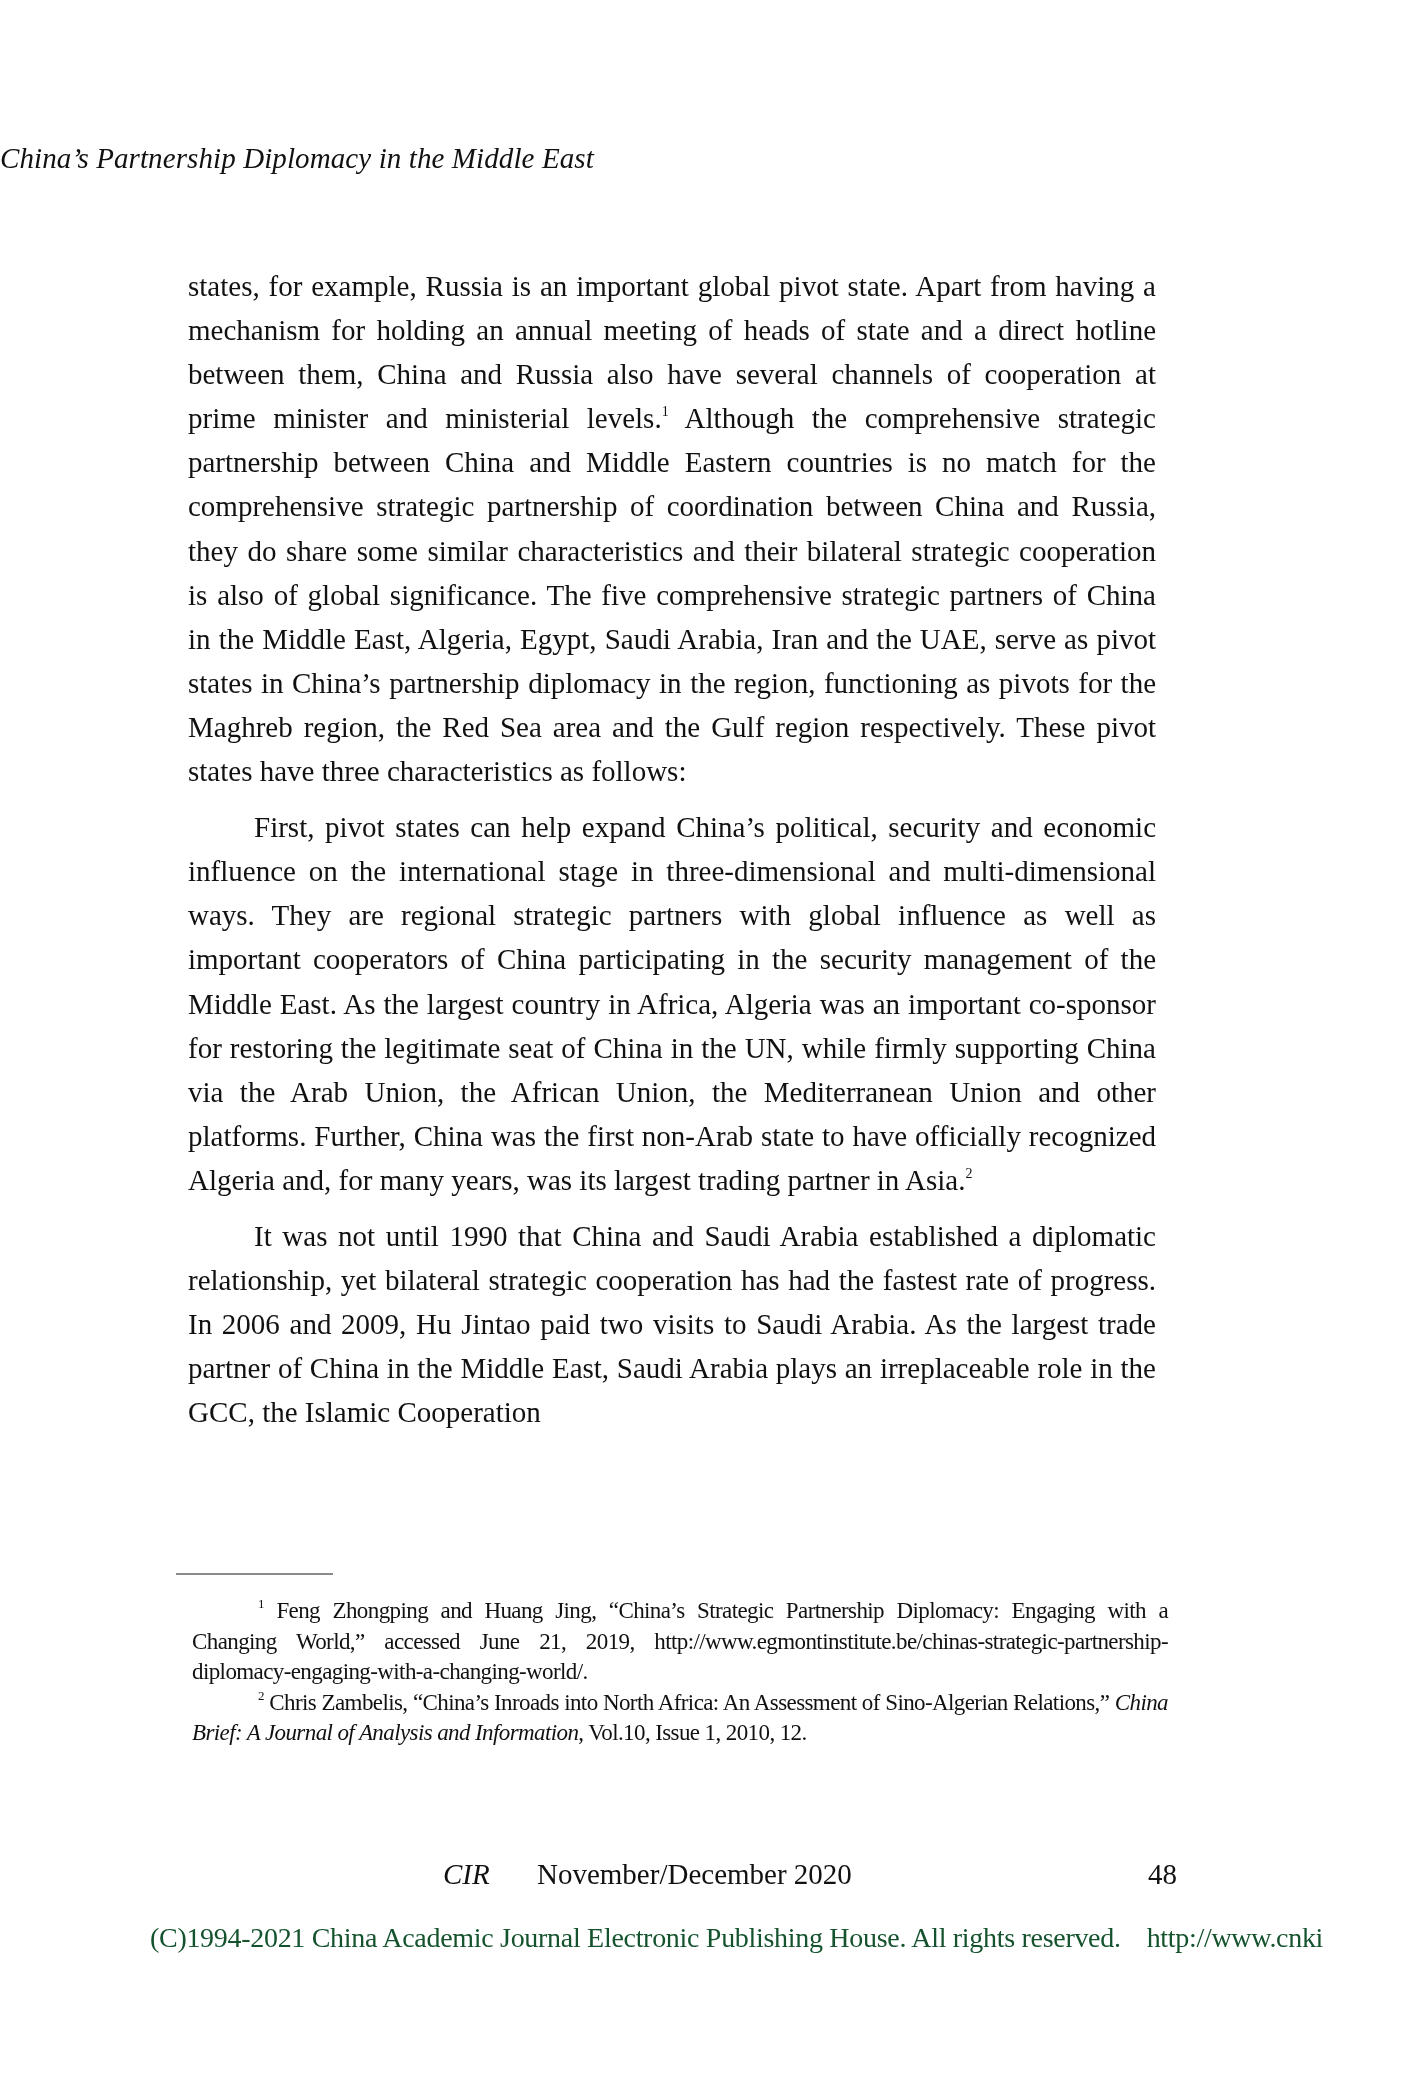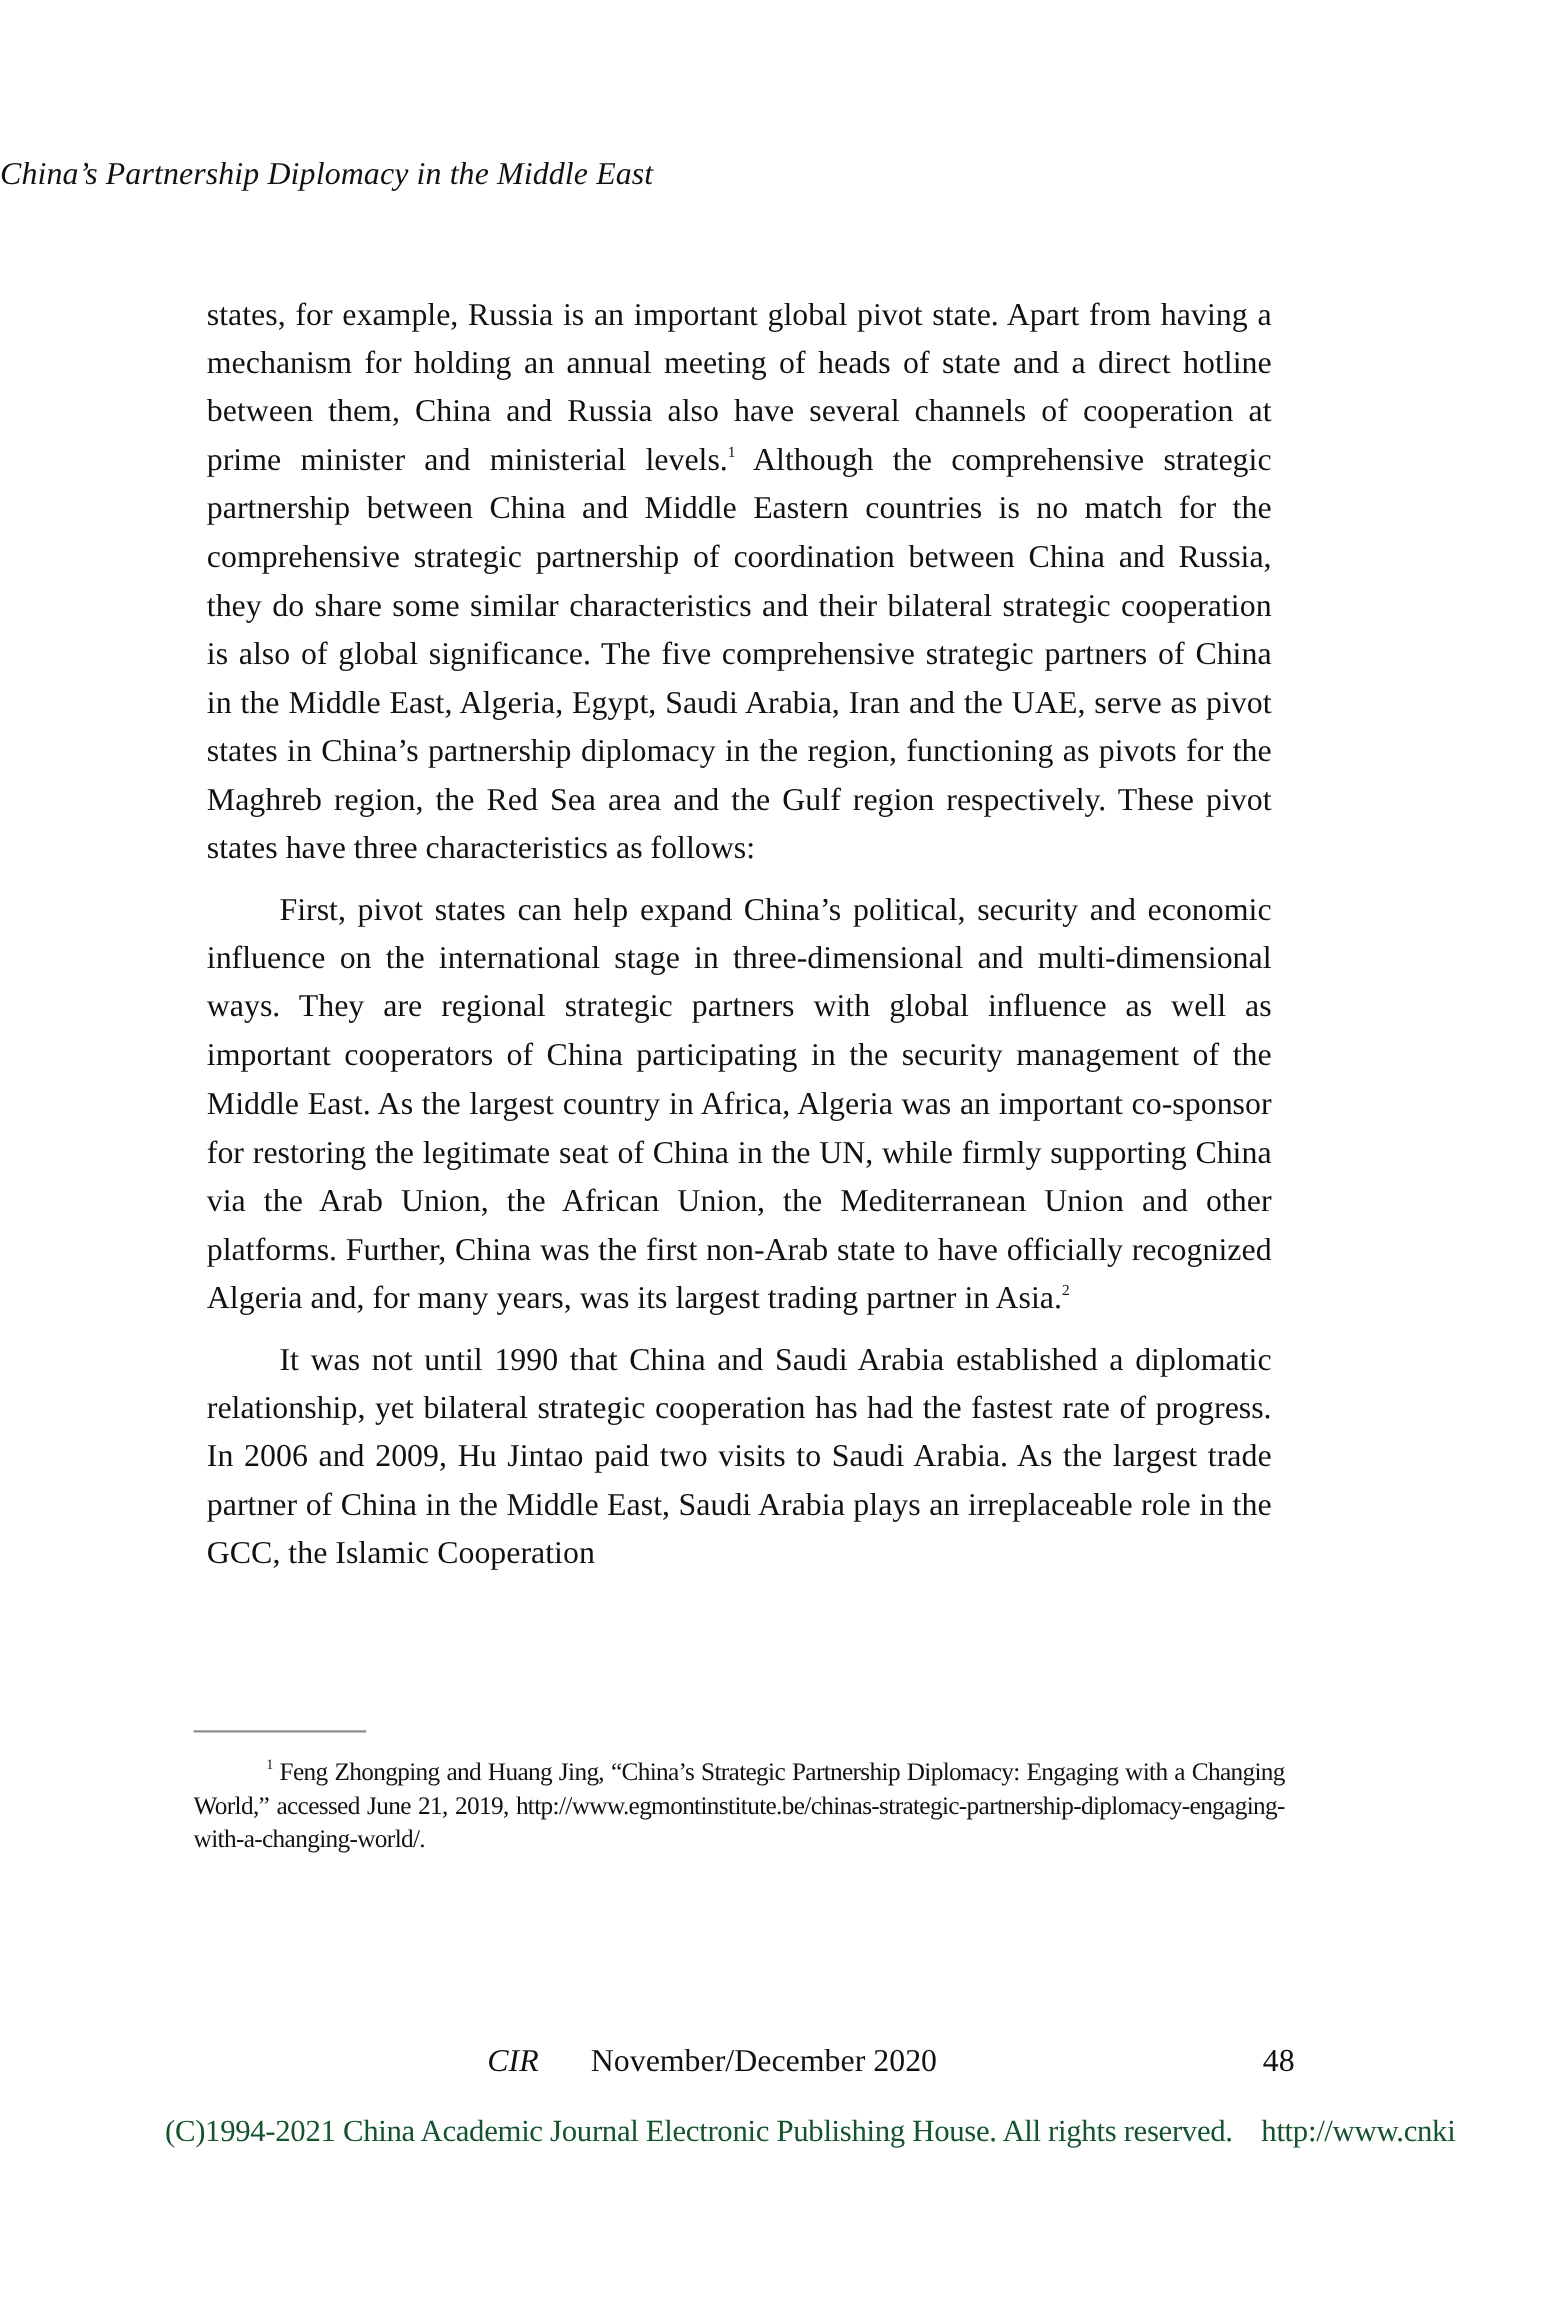--- a/index.html
+++ b/index.html
@@ -48,21 +48,21 @@
       position: absolute;
       top: 1596px;
       left: 176px;
       width: 992px;
       font-size: 23px;
       line-height: 30.5px;
       text-align: justify;
     }
     .footnotes p { margin: 0; text-indent: 66px; }
     .footnotes sup { font-size: 13px; vertical-align: 10px; line-height: 0; }
-    .footnotes .cond { letter-spacing: -0.6px; }
+    .footnotes .cond { letter-spacing: -0.6px; margin-left: 16px; }
     .footer {
       position: absolute;
       top: 1858px;
       left: 0;
       width: 1418px;
       font-size: 29px;
     }
     .footer .journal {
       position: absolute;
       left: 443px;
@@ -95,20 +95,21 @@
 <div class="body-text">
   <p><span>states, for example, Russia is an important global pivot state. Apart from having a mechanism for holding an annual meeting of heads of state and a direct hotline between them, China and Russia also have several channels of cooperation at prime minister and ministerial levels.</span><sup class="fn">1</sup><span> Although the comprehensive strategic partnership between China and Middle Eastern countries is no match for the comprehensive strategic partnership of coordination between China and Russia, they do share some similar characteristics and their bilateral strategic cooperation is also of global significance. The five comprehensive strategic partners of China in the Middle East, Algeria, Egypt, Saudi Arabia, Iran and the UAE, serve as pivot states in China’s partnership diplomacy in the region, functioning as pivots for the Maghreb region, the Red Sea area and the Gulf region respectively. These pivot states have three characteristics as follows:</span></p>
   <p class="indent"><span>First, pivot states can help expand China’s political, security and economic influence on the international stage in three-dimensional and multi-dimensional ways. They are regional strategic partners with global influence as well as important cooperators of China participating in the security management of the Middle East. As the largest country in Africa, Algeria was an important co-sponsor for restoring the legitimate seat of China in the UN, while firmly supporting China via the Arab Union, the African Union, the Mediterranean Union and other platforms. Further, China was the first non-Arab state to have officially recognized Algeria and, for many years, was its largest trading partner in Asia.</span><sup class="fn">2</sup></p>
   <p class="indent"><span>It was not until 1990 that China and Saudi Arabia established a diplomatic relationship, yet bilateral strategic cooperation has had the fastest rate of progress. In 2006 and 2009, Hu Jintao paid two visits to Saudi Arabia. As the largest trade partner of China in the Middle East, Saudi Arabia plays an irreplaceable role in the GCC, the Islamic Cooperation</span></p>
 </div>
 
 <div class="fn-rule"></div>
 
 <div class="footnotes">
   <p class="cond"><sup>1</sup><span> Feng Zhongping and Huang Jing, “China’s Strategic Partnership Diplomacy: Engaging with a Changing World,” accessed June 21, 2019, http://www.egmontinstitute.be/chinas-strategic-partnership-diplomacy-engaging-with-a-changing-world/.</span></p>
+  <p class="cond"><sup>2</sup><span> Chris Zambelis, “China’s Inroads into North Africa: An Assessment of Sino-Algerian Relations,” </span><i>China Brief: A Journal of Analysis and Information</i><span>, Vol.10, Issue 1, 2010, 12.</span></p>
 </div>
 
 <div class="footer">
   <span class="journal">CIR</span>
   <span class="issue">November/December 2020</span>
   <span class="page-num">48</span>
 </div>
 
 <div class="copyright">
   <span>(C)1994-2021 China Academic Journal Electronic Publishing House. All rights reserved.</span><span class="url">http://www.cnki</span>

